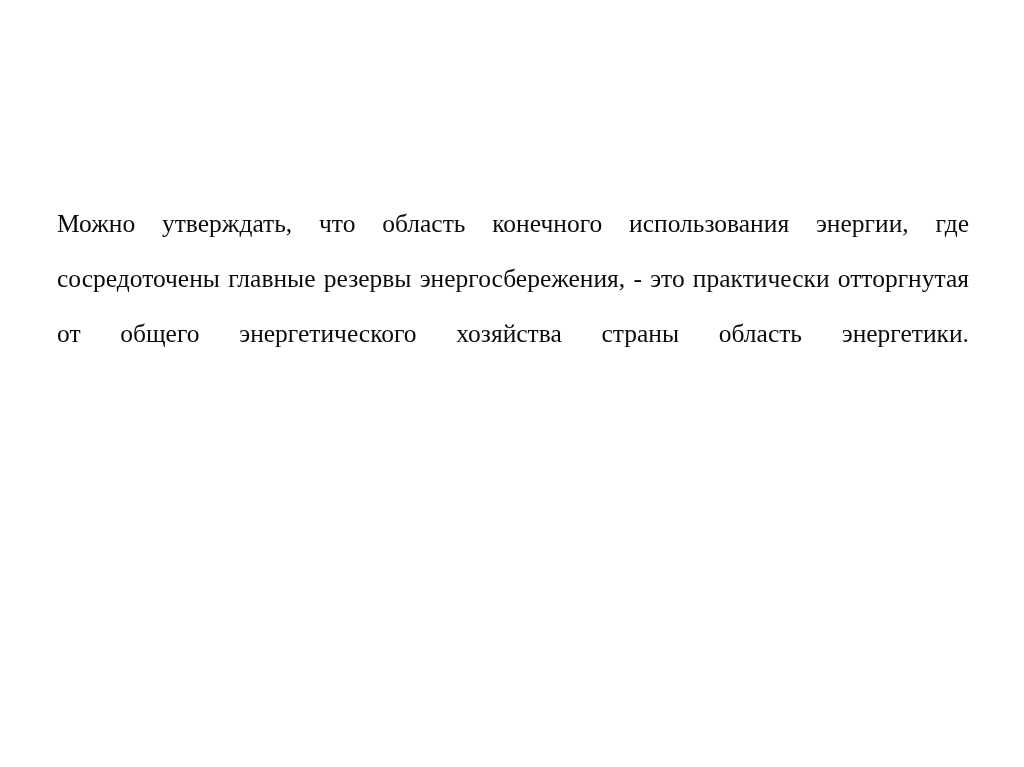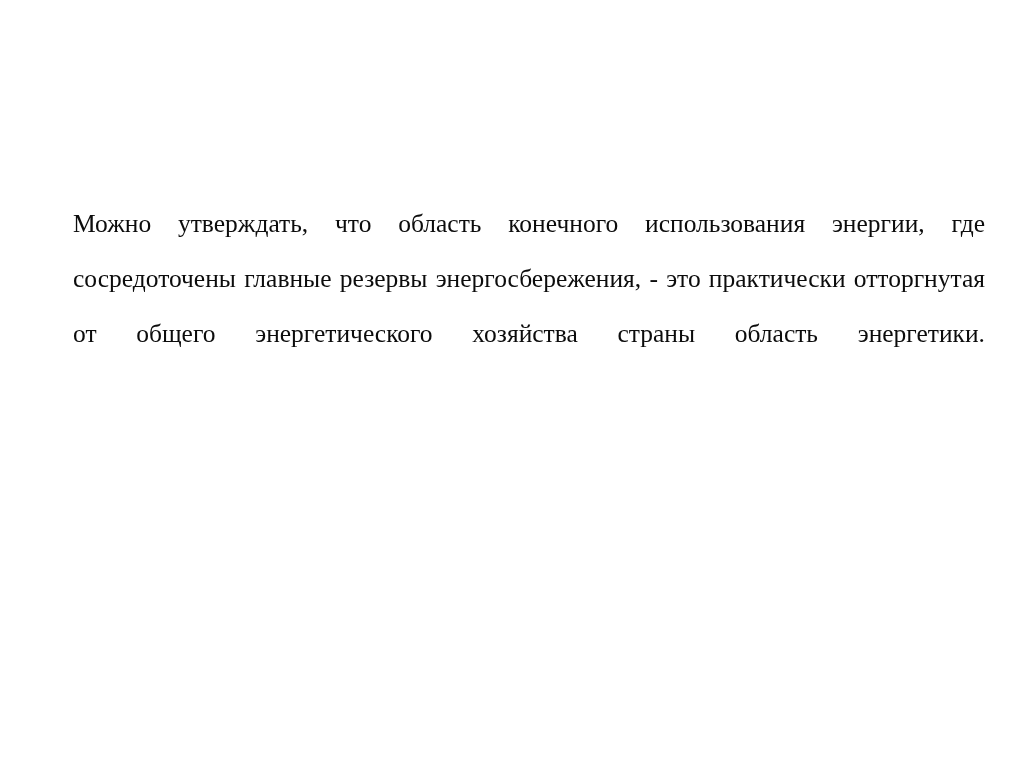--- a/index.html
+++ b/index.html
@@ -12,21 +12,20 @@
     background: #ffffff;
     font-family: "Liberation Serif", serif;
     overflow: hidden;
   }
   .slide {
     position: relative;
     width: 984px;
     height: 767px;
     background: #ffffff;
     box-sizing: border-box;
-    margin-left: 16px;
   }
   .body-block {
     position: absolute;
     left: 57px;
     top: 196px;
     width: 912px;
   }
   .body-text {
     margin: 0;
     font-family: "Liberation Serif", serif;

